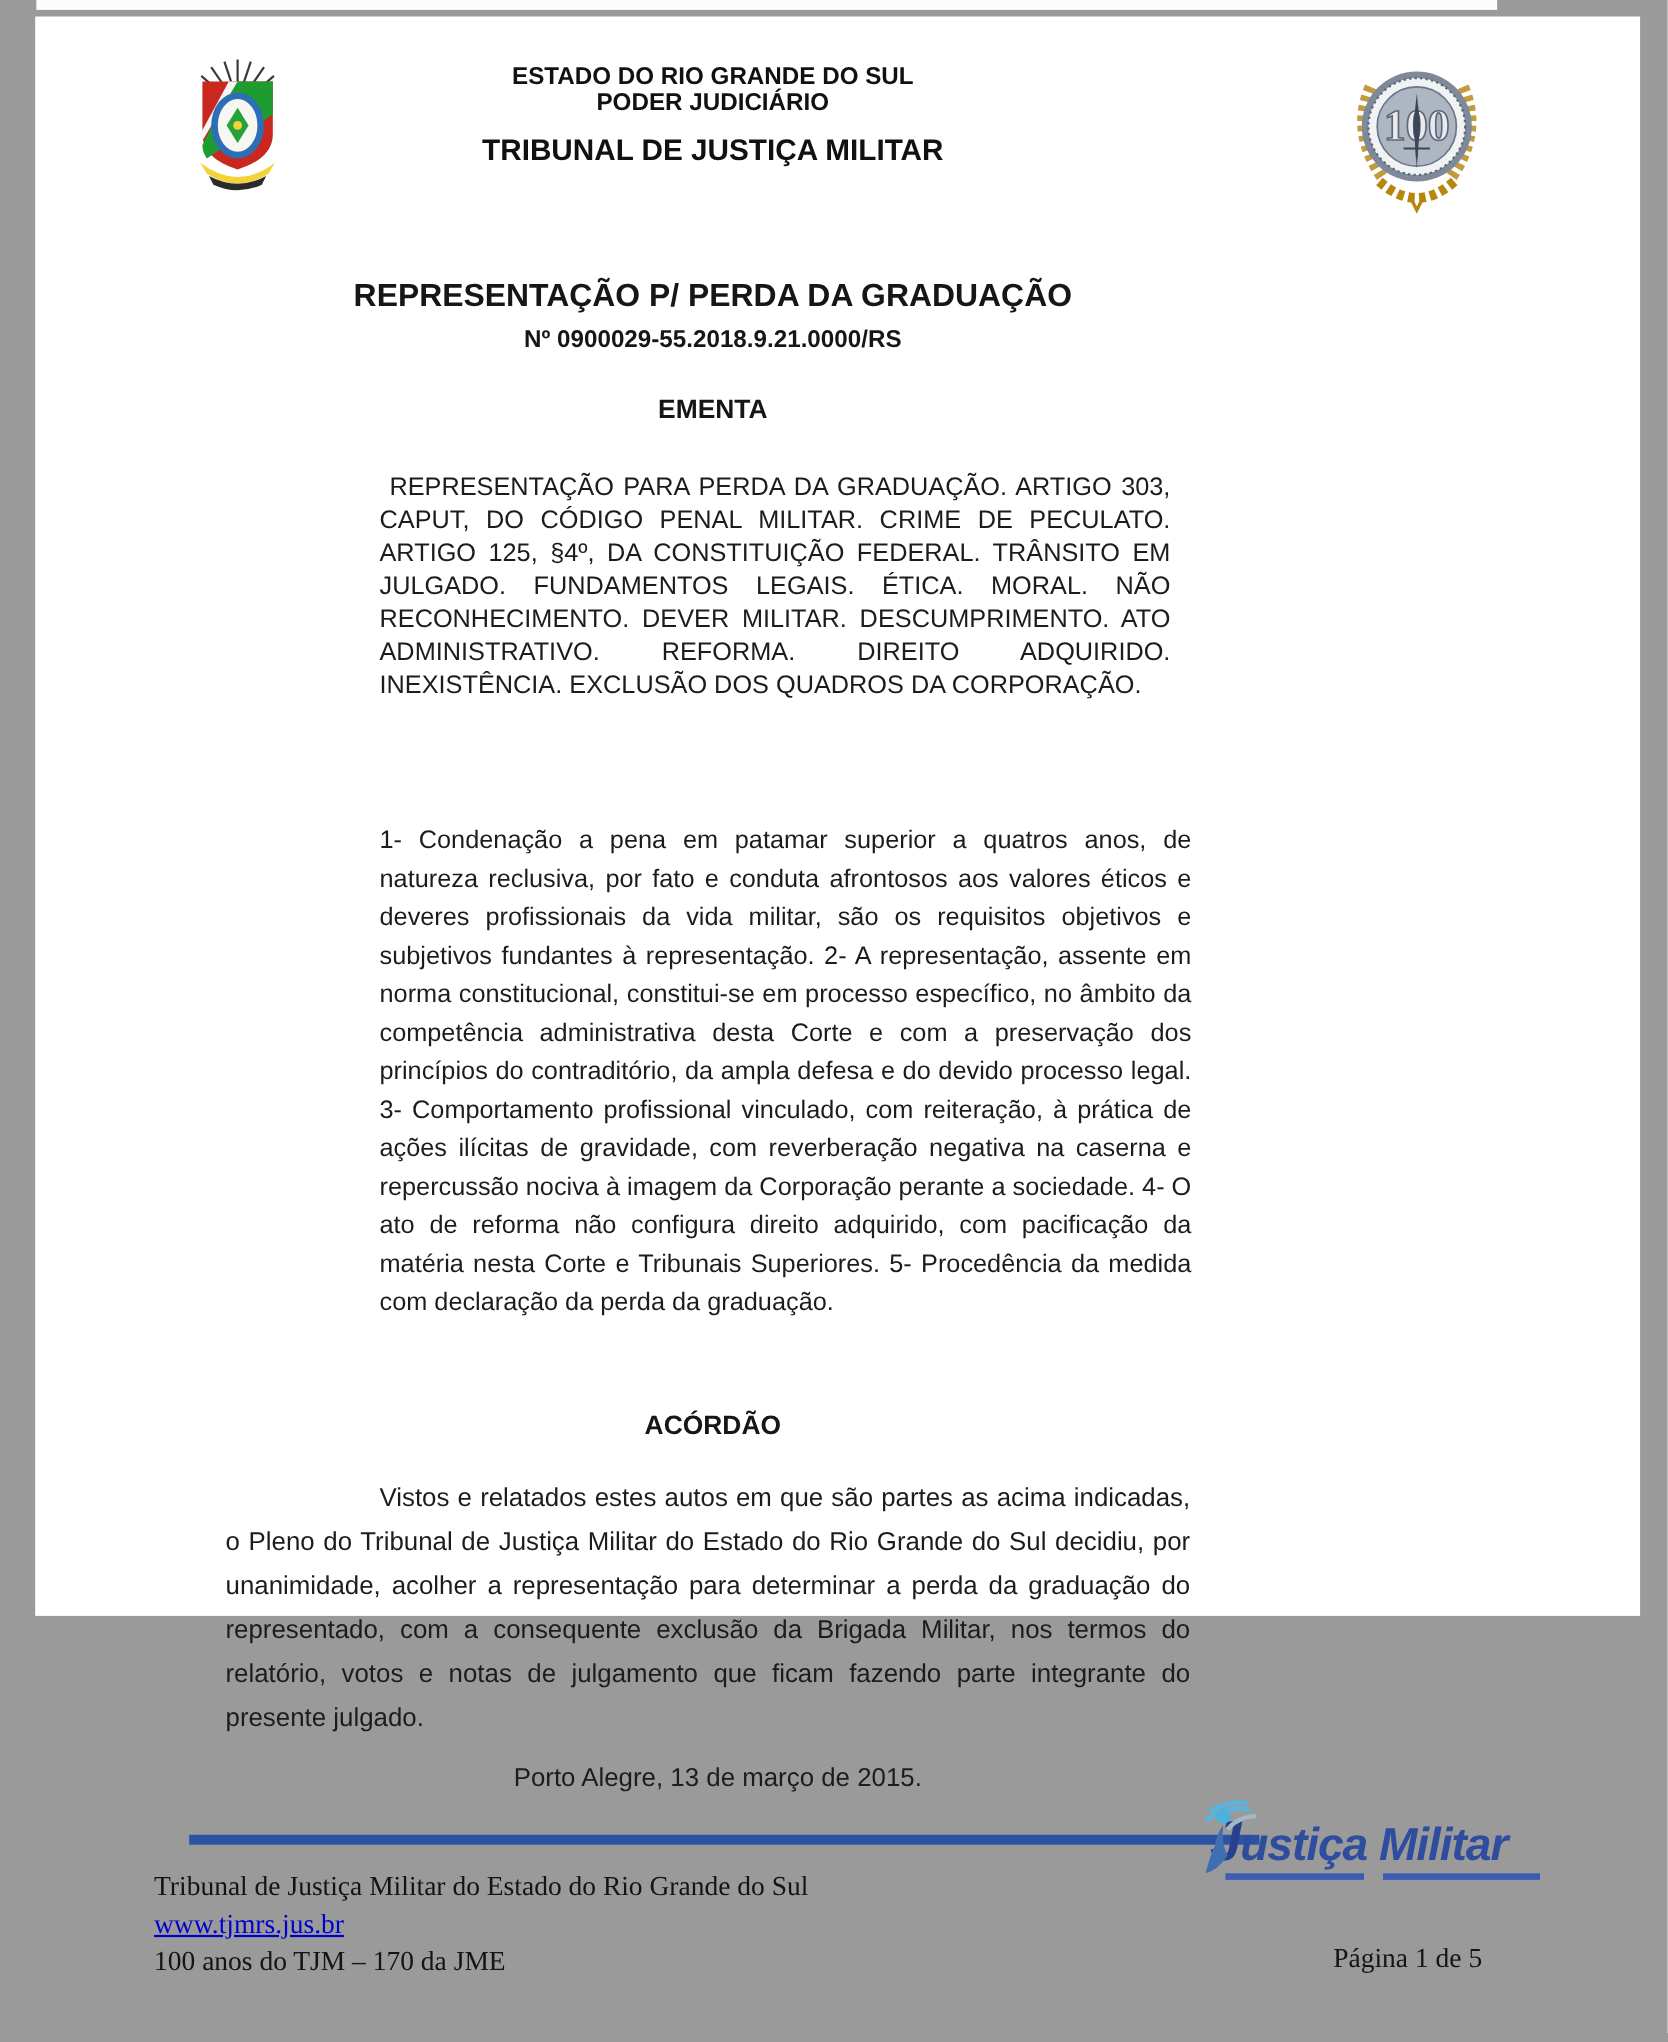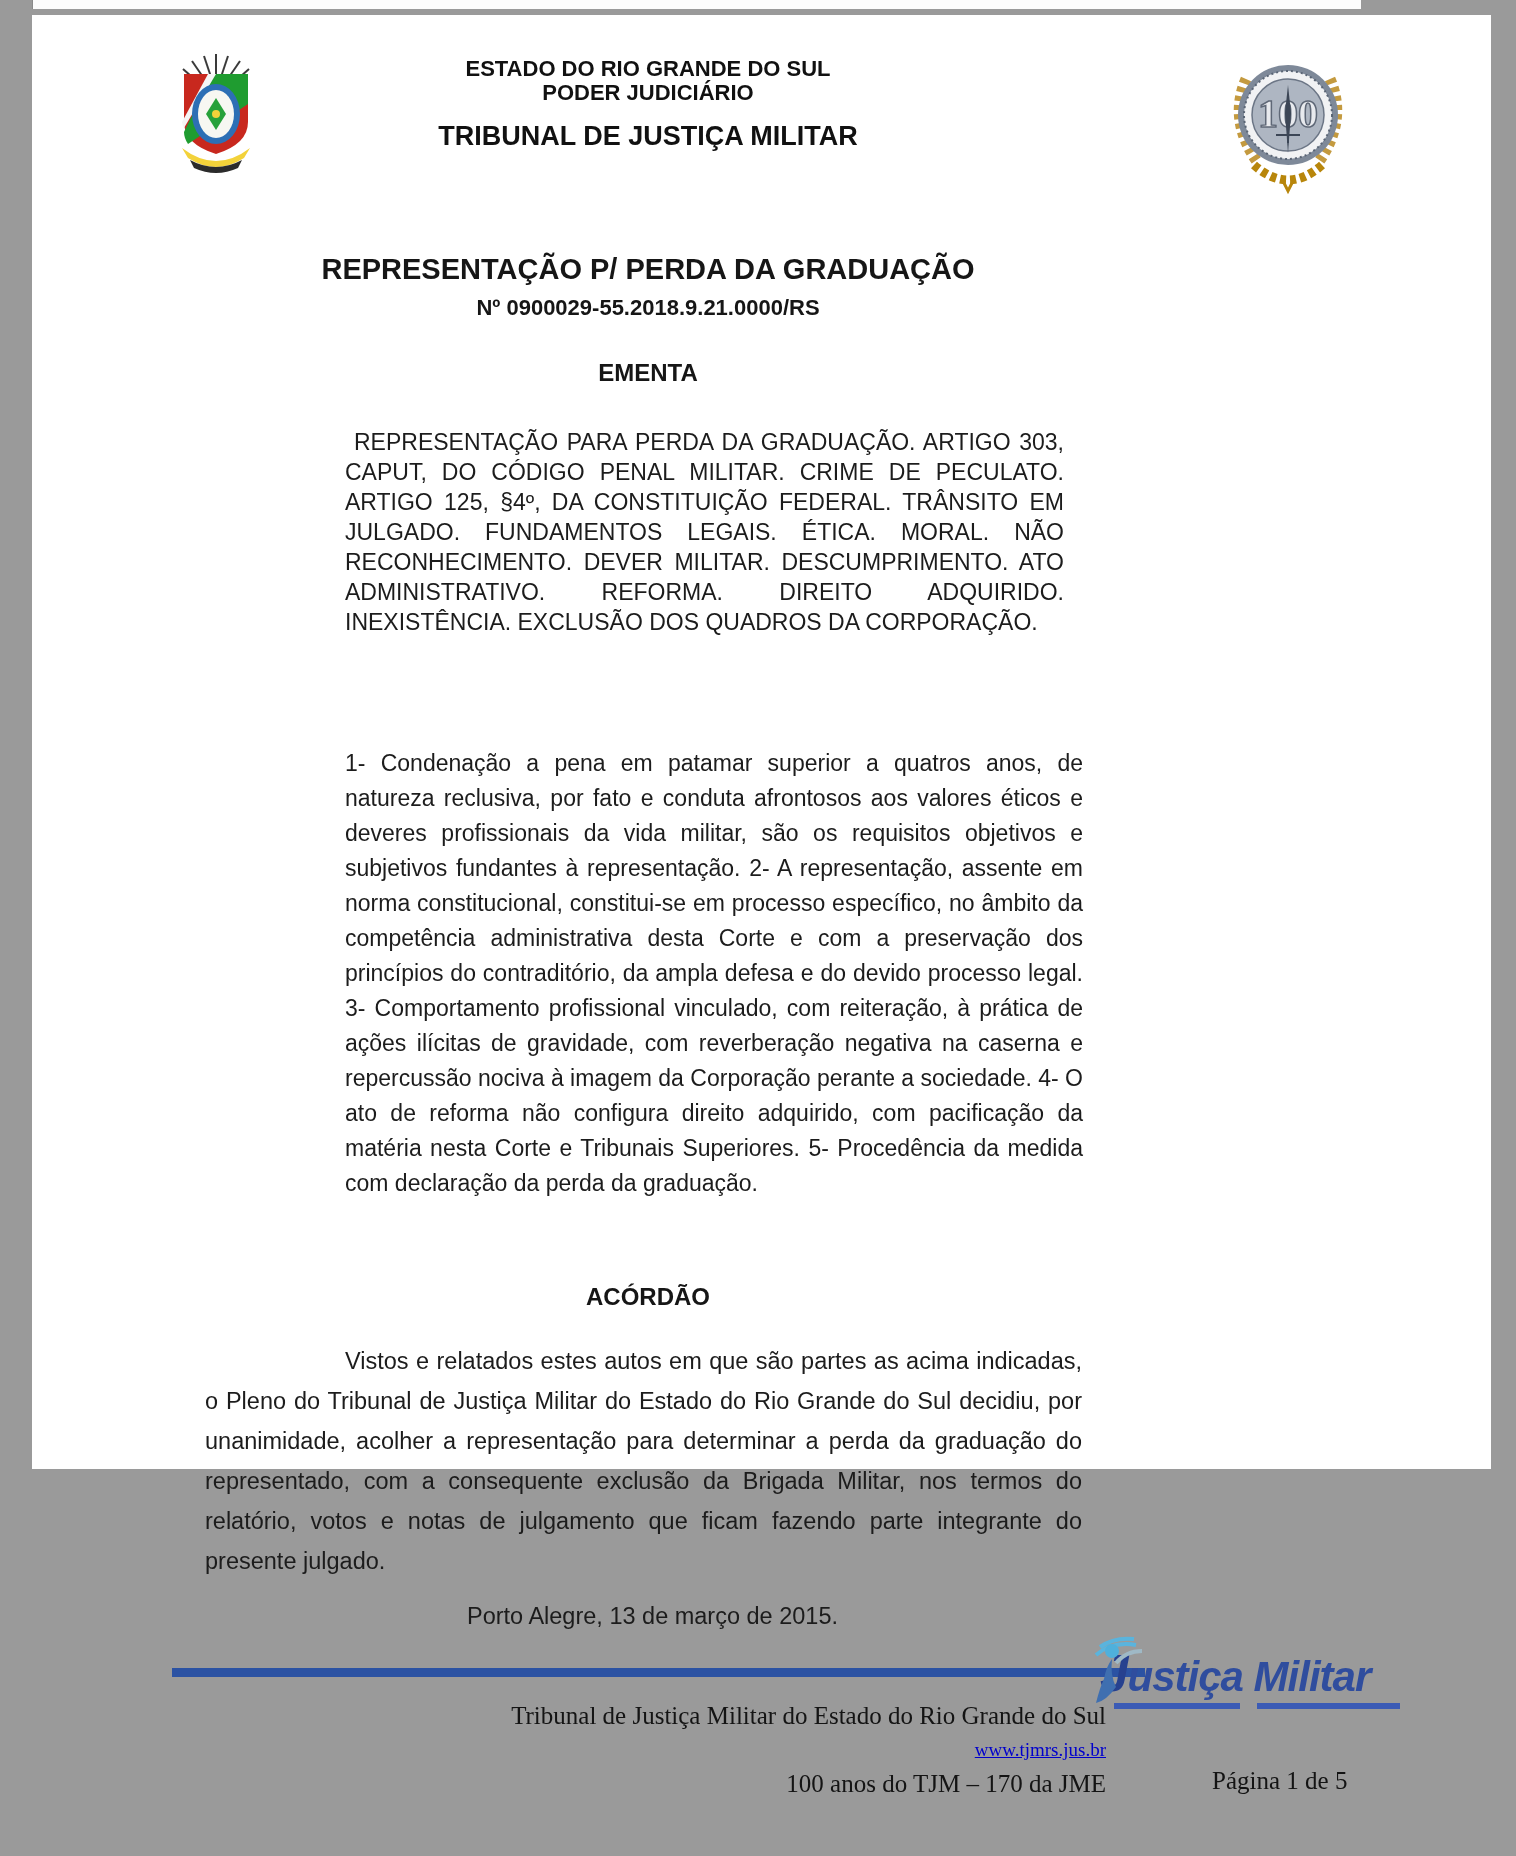--- a/index.html
+++ b/index.html
@@ -58,25 +58,25 @@
   #date-line{
     position:absolute;left:435px;top:1588px;
     font-size:23.5px;color:#1c1c1c;
   }
   
   #footer-rule{
     position:absolute;left:140px;top:1653px;width:973px;height:9px;
     background:#2b52a3;
   }
   #footer-block{
-    position:absolute;left:108px;top:1684px;width:966px;text-align:right;
+    position:absolute;left:108px;top:1684px;width:966px;text-align:left;
     font-family:"Liberation Serif", serif;color:#141414;
   }
   .ftr-org{font-size:25px;line-height:34px;}
-  .ftr-link{font-size:19px;line-height:34px;color:#0000cc;text-decoration:underline;cursor:pointer;margin-top:24px;}
+  .ftr-link{font-size:25px;line-height:34px;color:#0000cc;text-decoration:underline;cursor:pointer;margin-top:24px;}
   .ftr-cent{font-size:25px;line-height:34px;}
   #jm-logo{position:absolute;left:1058px;top:1628px;width:330px;height:92px;font-style:italic;}
   #jm-figure{position:absolute;left:-4px;top:-14px;width:62px;height:78px;}
   .jm-text{
     display:block;margin-left:10px;
     font-size:42px;font-weight:bold;color:#2f4d9e;
     letter-spacing:-1px;line-height:62px;white-space:nowrap;
   }
   .jm-text::first-letter{font-size:1.22em;color:#27418f;}
   .jm-underline{

